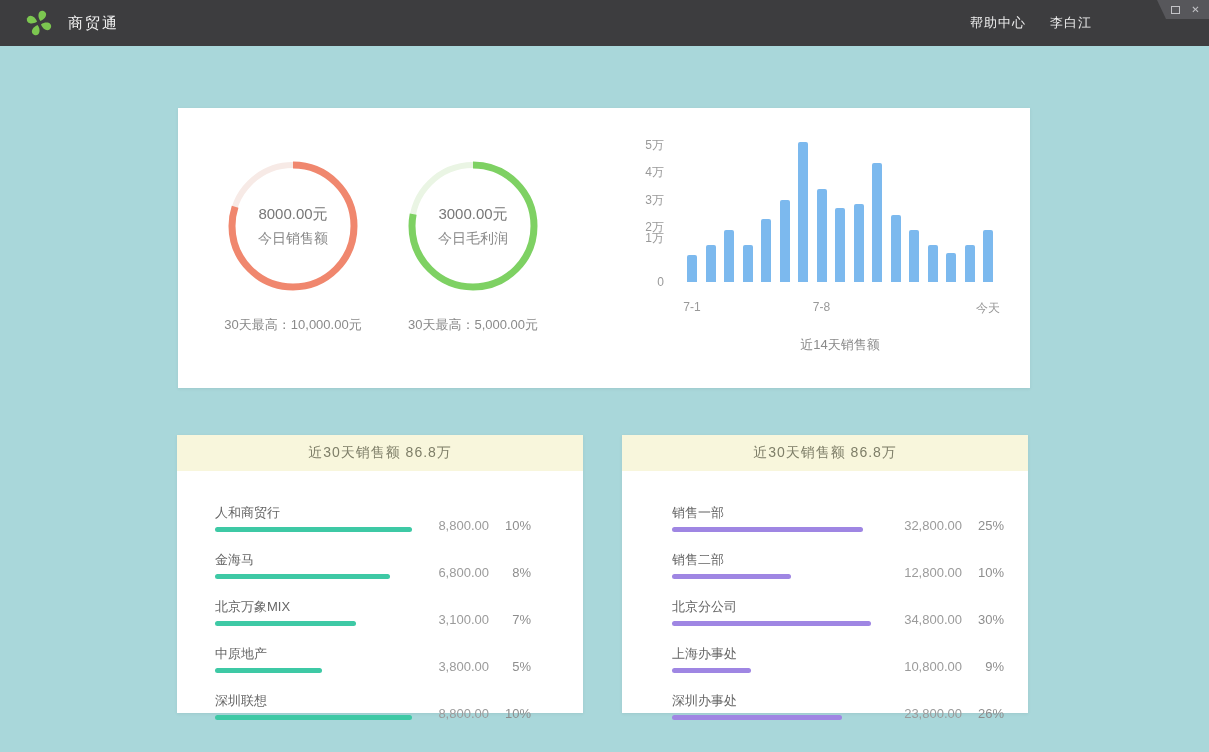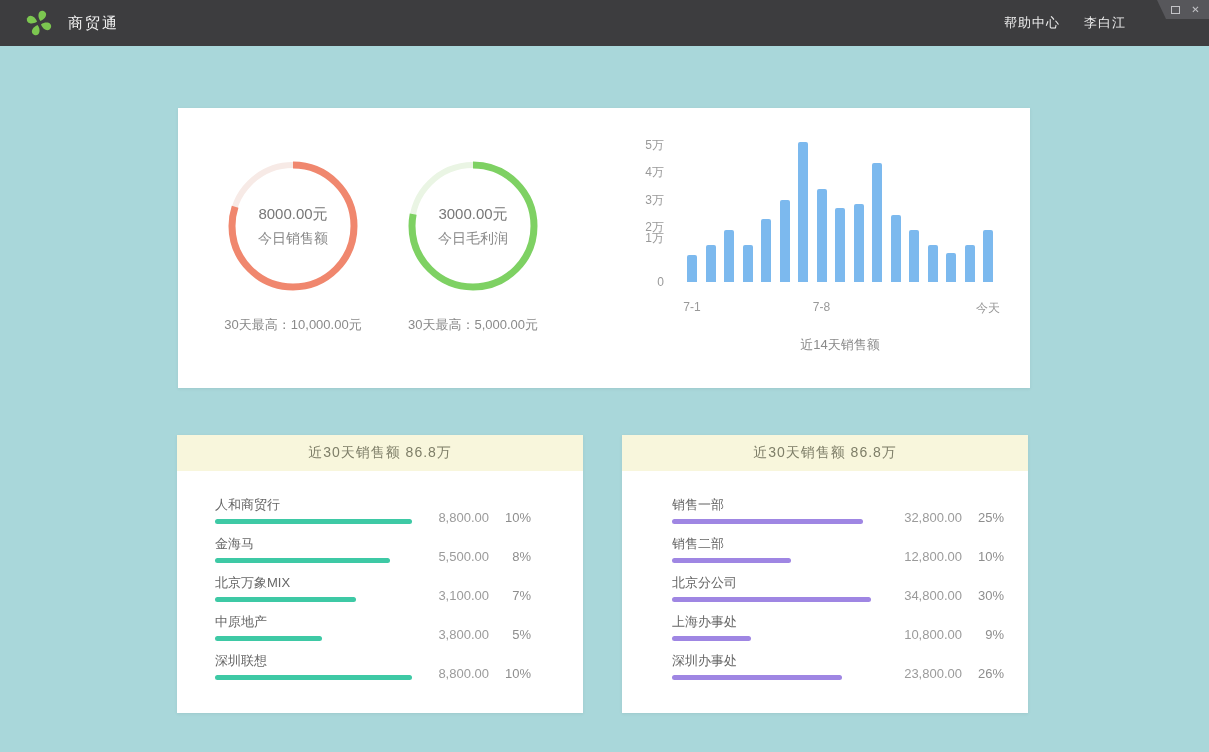--- a/index.html
+++ b/index.html
@@ -7,21 +7,21 @@
   body { background:#a9d7da; font-family:"Liberation Sans", sans-serif; }
 
   
   .titlebar {
     position:relative; height:46px; background:#3d3d3f;
     display:flex; align-items:center;
   }
   .logo { margin-left:24px; width:30px; height:30px; flex:0 0 auto; }
   .app-title { margin-left:14px; color:#f2f2f2; font-size:15px; letter-spacing:2px;text-align:right; }
   .titlebar-spacer { flex:1; }
-  .titlebar-menu { display:flex; align-items:center; gap:24px; margin-right:83px; }
+  .titlebar-menu { display:flex; align-items:center; gap:24px; margin-right:117px; }
   .titlebar-menu span { color:#ededed; font-size:13px; letter-spacing:1px; cursor:pointer; }
   .win-controls {
     position:absolute; top:0; right:0; width:64px; height:19px;
     background:#57575b; clip-path:polygon(12px 0, 100% 0, 100% 100%, 21px 100%);
     display:flex; align-items:center; justify-content:flex-end;
     gap:9px; padding-right:8px;
   }
   .win-btn { display:flex; align-items:center; justify-content:center; width:11px; height:12px; cursor:pointer; }
   .glyph-min { width:9px; border-top:1px solid #c3c3c7; display:block; margin-top:4px; }
   .glyph-max { width:9px; height:8px; border:1px solid #c3c3c7; display:block; }
@@ -57,21 +57,21 @@
   
   .bottom-row { display:flex; gap:39px; margin-top:47px; margin-left:-1px; }
   .list-card { width:406px; height:278px; }
   .list-header {
     height:36px; background:#f8f6dc; display:flex; align-items:center; justify-content:center;
     font-size:14px; color:#7e7e68; letter-spacing:1px;
   }
   .list-body { padding:26px 52px 0 38px; }
   .panel-right .list-body { padding:26px 24px 0 50px; }
   .list-row { display:flex; align-items:flex-end; margin-bottom:12px; }
-  .row-main { flex:1; }
+  .row-main { flex:1;margin-top:8px; }
   .row-label { font-size:13px; color:#666; line-height:16px; }
   .row-bar { height:5px; border-radius:3px; margin-top:6px; }
   .row-figures { width:118px; display:flex; align-items:baseline; margin-bottom:-1px; }
   .row-amount { flex:1; text-align:right; font-size:13px; color:#9b9b9b; }
   .row-percent { width:42px; text-align:right; font-size:13px; color:#8e8e8e; }
 </style>
 </head>
 <body>
 
 <div class="titlebar">
@@ -186,21 +186,21 @@
       <span class="row-percent">10%</span>
     </div>
   </div>
 
   <div class="list-row">
     <div class="row-main">
       <div class="row-label">金海马</div>
       <div class="row-bar" style="width: 175px; background: rgb(62, 201, 165);"></div>
     </div>
     <div class="row-figures">
-      <span class="row-amount">5,500.00</span>
+      <span class="row-amount">6,800.00</span>
       <span class="row-percent">8%</span>
     </div>
   </div>
 
   <div class="list-row">
     <div class="row-main">
       <div class="row-label">北京万象MIX</div>
       <div class="row-bar" style="width: 141px; background: rgb(62, 201, 165);"></div>
     </div>
     <div class="row-figures">

